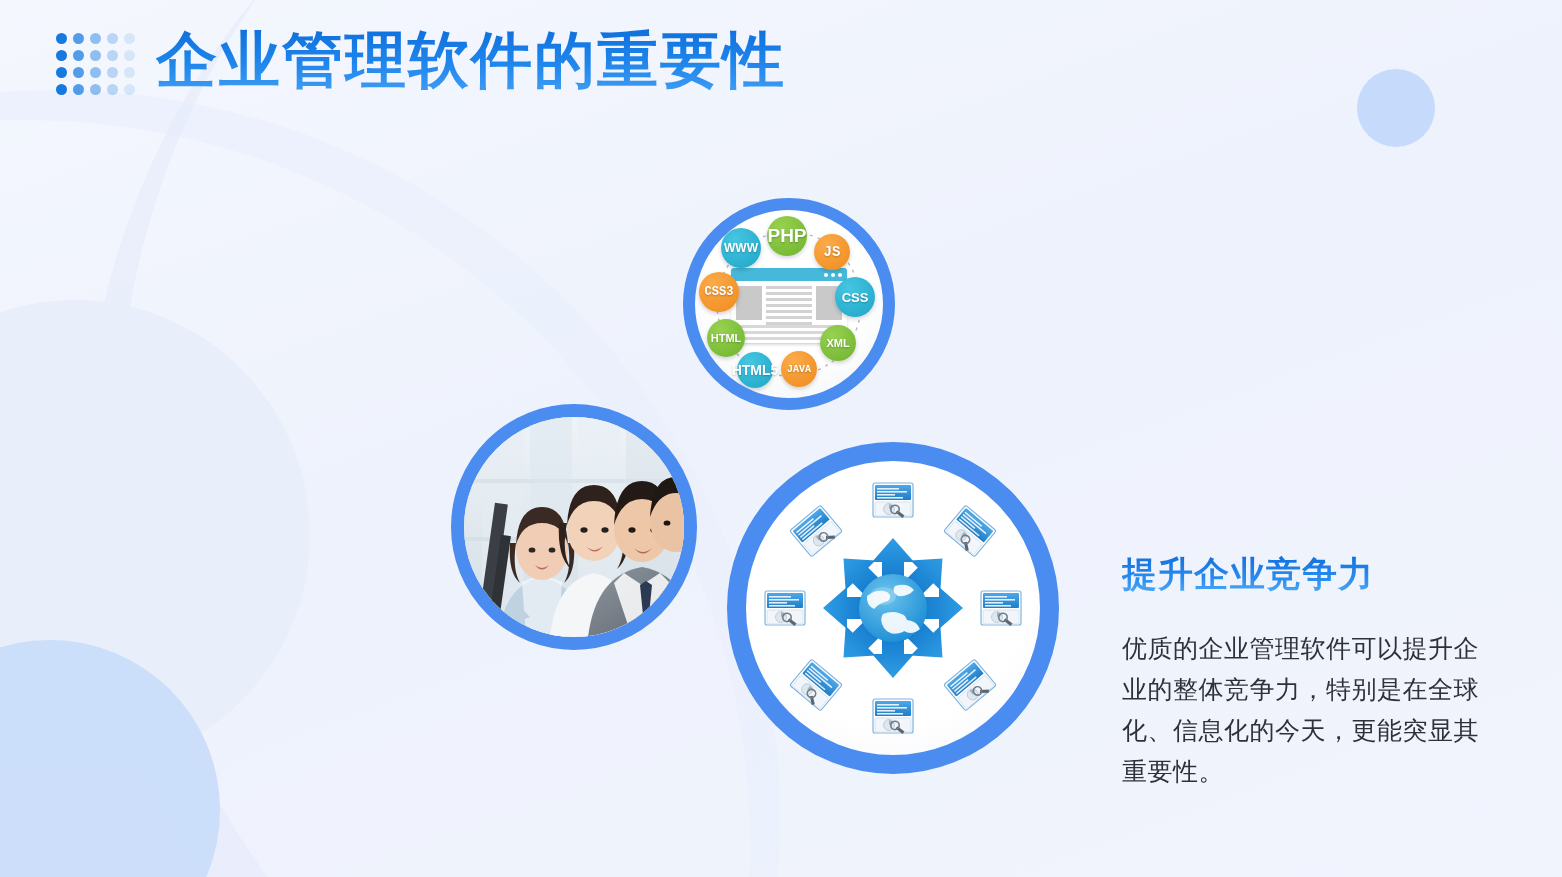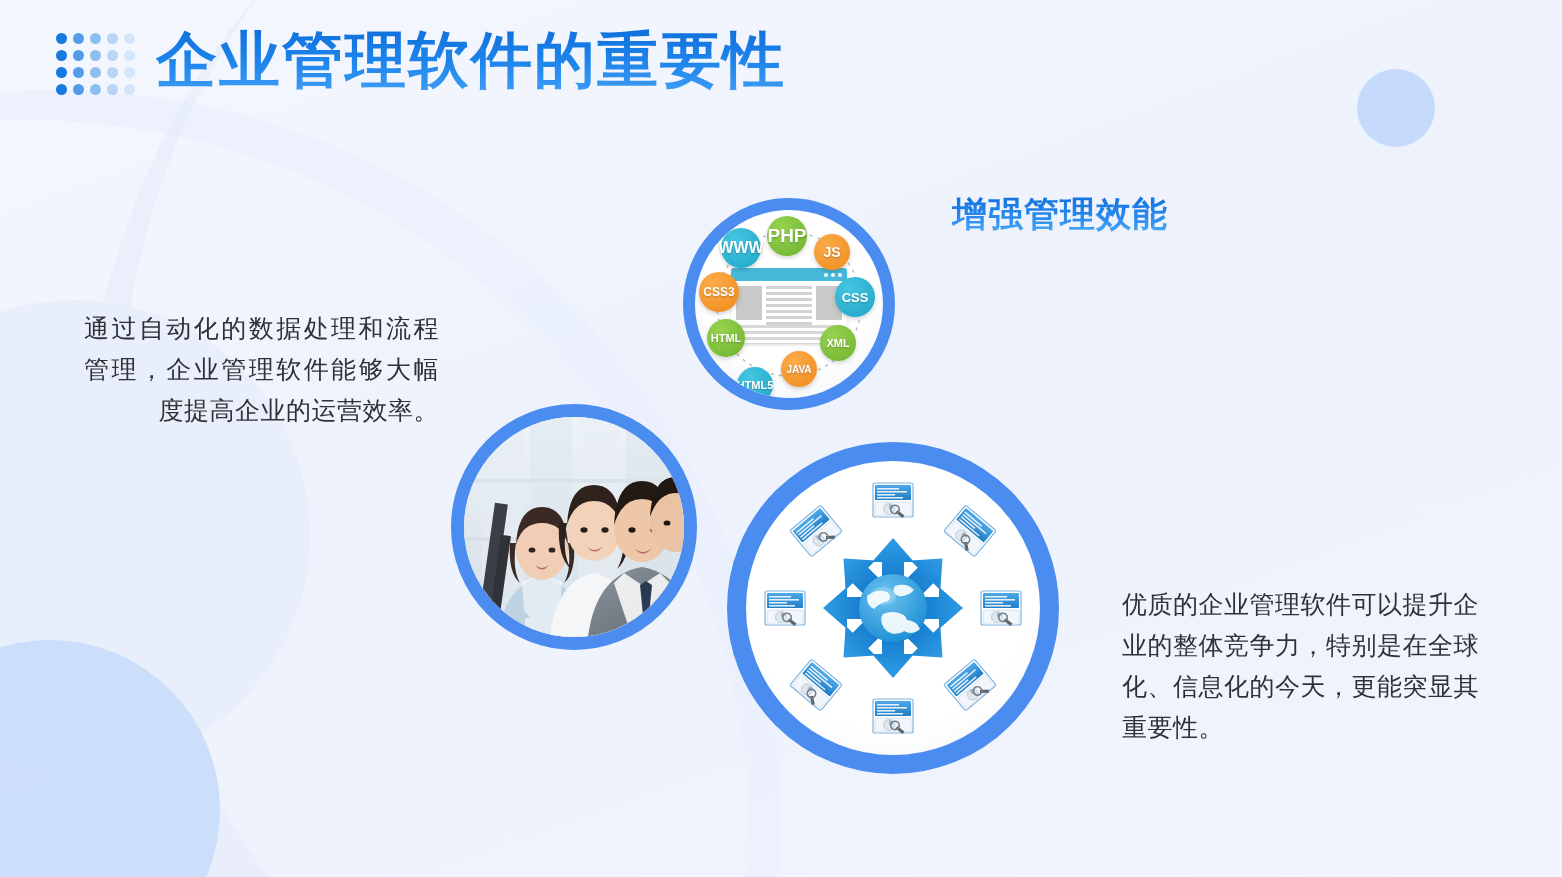--- a/index.html
+++ b/index.html
@@ -188,21 +188,21 @@
     position: absolute;
     border-radius: 50%;
     display: flex; align-items: center; justify-content: center;
     color: #ffffff;
     font-weight: 700;
     font-family: "Liberation Sans", sans-serif;
     text-shadow: 0 1px 2px rgba(0,0,0,.25);
     box-shadow: 0 2px 4px rgba(0,0,0,.18);
   }
   .tag.green  { background: radial-gradient(circle at 35% 28%, #97d24f, #6eb22f); }
-  .tag.orange { background: radial-gradient(circle at 35% 28%, #fbab4a, #ef8a1c); }
+  .tag.orange { background: radial-gradient(circle at 35% 28%, #fbab4a, #ef8a1c); font-family: Liberation Mono, monospace; }
   .tag.teal   { background: radial-gradient(circle at 35% 28%, #45c6e2, #1fa5c6); }
 
   
   .circle-people {
     left: 451px; top: 404px;
     width: 246px; height: 246px;
     border: 13px solid #4a8cf0;
     background: #dfe6ee;
   }
   .photo { position: absolute; inset: 0; overflow: hidden; }
@@ -248,28 +248,27 @@
       <i class="c1"></i>
         <i class="c2"></i>
         <i class="c3"></i>
         <i class="c4"></i>
         <i class="c5"></i>
     </div>
     <div class="page-title">企业管理软件的重要性</div>
   </div>
 
   <div class="block block-1">
-    <div class="block-body">通过自动化的数据处理和流程管理，企业管理软件能够大幅度提高企业的运营效率。</div>
   </div>
 
   <div class="block block-2">
-    <div class="block-heading">增强管理效能</div>
   </div>
 
   <div class="block block-3">
+    <div class="block-heading">提升企业竞争力</div>
     <div class="block-body">优质的企业管理软件可以提升企业的整体竞争力，特别是在全球化、信息化的今天，更能突显其重要性。</div>
   </div>
 
   <div class="circle-card circle-web">
     <div class="web-inner">
 
       <div class="browser">
         <div class="browser-bar">
           <span></span>
             <span></span>
@@ -298,24 +297,24 @@
 
       <svg width="188" height="188" style="position:absolute;left:0;top:0;">
         <circle cx="94" cy="94" r="72" fill="none" stroke="#9aa3ad" stroke-width="1.4" stroke-dasharray="3 5" opacity=".75"></circle>
       </svg>
 
       <div class="tag green" style="left:72px;  top:6px;   width:40px; height:40px; font-size:19px;">PHP</div>
       <div class="tag orange" style="left:119px; top:24px;  width:36px; height:36px; font-size:14px;">JS</div>
       <div class="tag teal" style="left:140px; top:67px;  width:40px; height:40px; font-size:13px;">CSS</div>
       <div class="tag green" style="left:125px; top:115px; width:36px; height:36px; font-size:11px;">XML</div>
       <div class="tag orange" style="left:86px;  top:141px; width:36px; height:36px; font-size:10px;">JAVA</div>
-      <div class="tag teal" style="left:42px;  top:157px; width:36px; height:36px; font-size:11px;">HTML5</div>
+      <div class="tag teal" style="left:42px;  top:142px; width:36px; height:36px; font-size:14px;">HTML5</div>
       <div class="tag green" style="left:12px;  top:109px; width:38px; height:38px; font-size:11px;">HTML</div>
       <div class="tag orange" style="left:4px;   top:62px;  width:40px; height:40px; font-size:12px;text-align:center;">CSS3</div>
-      <div class="tag teal" style="left:26px;  top:18px;  width:40px; height:40px; font-size:16px;">WWW</div>
+      <div class="tag teal" style="left:26px;  top:18px;  width:40px; height:40px; font-size:12px;">WWW</div>
     </div>
   </div>
 
   <div class="circle-card circle-people">
     <div class="photo">
       <svg width="220" height="220" viewBox="0 0 220 220">
         <defs>
           <linearGradient id="офис" x1="0" y1="0" x2="0" y2="1">
             <stop offset="0" stop-color="#eef3f7"></stop>
             <stop offset="1" stop-color="#d3dde6"></stop>

